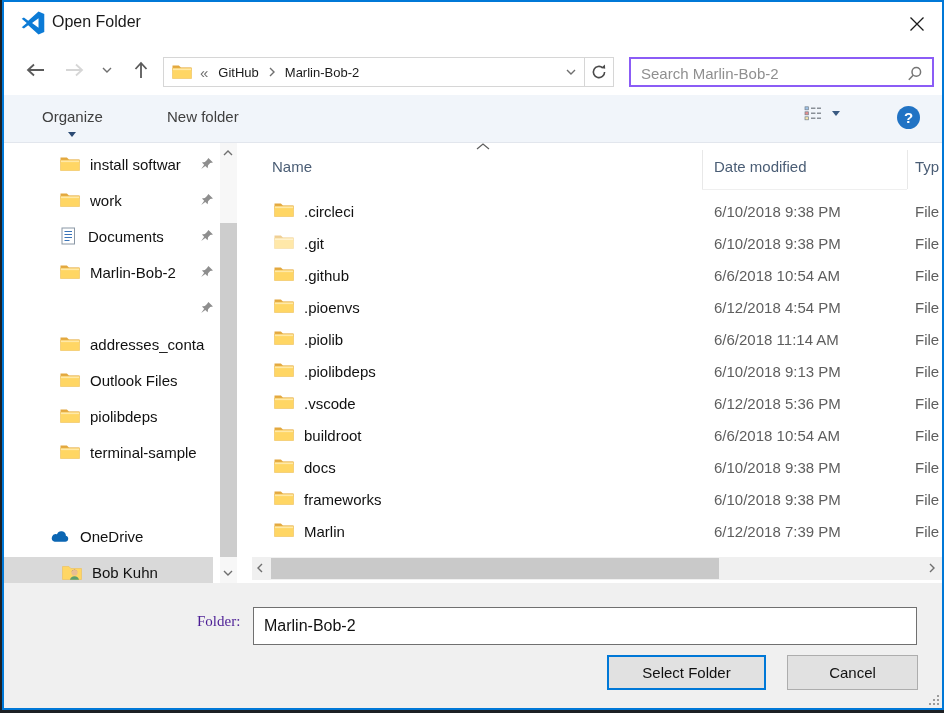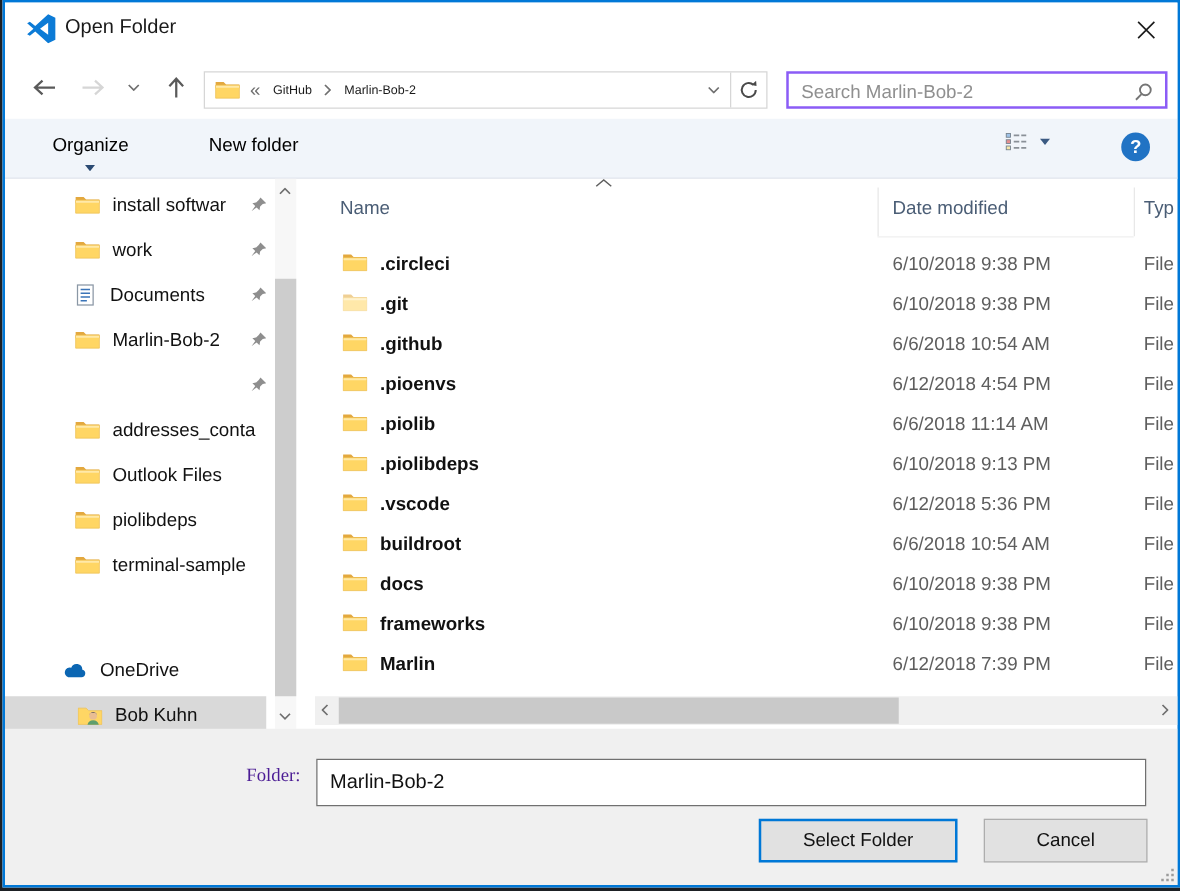--- a/index.html
+++ b/index.html
@@ -11,34 +11,34 @@
 
   
   .titlebar { position:absolute; left:0; top:0; right:0; height:43px; background:#fff; }
   .title-text { position:absolute; left:48px; top:11px; font-size:16px; color:#1a1a1a; }
   .close-btn { position:absolute; right:10px; top:7px; width:30px; height:30px; display:flex; align-items:center; justify-content:center; }
 
   
   .navrow { position:absolute; left:0; top:43px; right:0; height:50px; background:#fff; }
   .navbtn { position:absolute; top:10px; width:30px; height:30px; display:flex; align-items:center; justify-content:center; }
   .addressbar { position:absolute; left:159px; top:12px; width:451px; height:30px; border:1px solid #d6d6d6; background:#fff; display:flex; align-items:center; }
-  .addr-crumb { font-size:10px; color:#1a1a1a; padding:0 6px; }
+  .addr-crumb { font-size:13px; color:#1a1a1a; padding:0 6px; }
   .addr-collapse { font-size:15px; color:#6f6f6f; padding:0 4px 0 8px; }
   .addr-chev { padding:0 2px; display:flex; align-items:center; }
   .addr-spacer { flex:1; }
   .addr-ddbtn { width:26px; height:28px; display:flex; align-items:center; justify-content:center; }
   .addr-refresh { width:29px; height:28px; border-left:1px solid #d6d6d6; display:flex; align-items:center; justify-content:center; }
   .searchbox { position:absolute; left:625px; top:12px; width:305px; height:30px; border:2px solid #8b5cf6; background:#fff; }
   .searchbox input { position:absolute; left:10px; top:0; width:260px; height:28px; border:none; outline:none; font-size:15px; font-family:"Liberation Sans",sans-serif; color:#1a1a1a; background:transparent; }
   .searchbox input::placeholder { color:#8f8f8f; opacity:1; }
   .search-icon { position:absolute; right:9px; top:7px; }
 
   
   .toolbar { position:absolute; left:0; top:93px; right:0; height:48px; background:#f1f5fa; border-bottom:1px solid #e2e6ed; }
-  .tool-item { position:absolute; top:13px; font-size:15px; color:#000000; display:flex; align-items:center; gap:7px;flex-direction:column; }
+  .tool-item { position:absolute; top:13px; font-size:15px; color:#404040; display:flex; align-items:center; gap:7px;flex-direction:column; }
   .caret-down { width:0; height:0; border-left:4px solid transparent; border-right:4px solid transparent; border-top:5px solid #2b4a73; display:inline-block; }
   .views-btn { position:absolute; right:102px; top:11px; display:flex; align-items:center; gap:10px; }
   .help-btn { position:absolute; right:22px; top:11px; width:23px; height:23px; border-radius:50%; background:#2173c4; color:#fff; font-size:15px; font-weight:bold; display:flex; align-items:center; justify-content:center; }
 
   
   .sitem { position:absolute; height:28px; display:flex; align-items:center; overflow:hidden; }
   .sitem .slabel { margin-left:10px; font-size:15px; color:#111; white-space:nowrap; }
   .pin { position:absolute; left:196px; width:14px; height:14px; }
   .s-hilite { position:absolute; left:0; top:555px; width:209px; height:29px; background:#d9d9d9; }
   .vscroll { position:absolute; left:216px; top:141px; width:17px; height:440px; background:#f7f7f7; }
@@ -47,21 +47,21 @@
   .hscroll .thumb { position:absolute; left:19px; top:1px; width:448px; height:21px; background:#c9c9c9; }
   .scroll-arrow { position:absolute; display:flex; align-items:center; justify-content:center; width:16px; height:16px; }
 
   
   .col-header { position:absolute; font-size:15px; color:#4a5d75; white-space:nowrap; }
   .col-sep { position:absolute; top:148px; width:1px; height:39px; background:#e8e8e8; }
   .hdr-underline { position:absolute; left:698px; top:187px; width:205px; height:1px; background:#efefef; }
   .flist { position:absolute; left:240px; top:194px; right:0; height:354px; }
   .frow { position:absolute; left:0; right:0; height:32px; overflow:hidden; }
   .frow .fico { position:absolute; left:30px; top:6px; }
-  .frow .fname { position:absolute; left:60px; top:7px; font-size:15px; color:#111; white-space:nowrap;font-weight:bold; }
+  .frow .fname { position:absolute; left:60px; top:7px; font-size:15px; color:#111; white-space:nowrap; }
   .frow .fdate { position:absolute; left:470px; top:7px; font-size:15px; color:#5e5e5e; white-space:nowrap; }
   .frow .ftype { position:absolute; left:671px; top:7px; font-size:15px; color:#5e5e5e; white-space:nowrap; }
   .sort-caret { position:absolute; left:472px; top:141px; }
 
   
   .footer { position:absolute; left:0; top:581px; right:0; bottom:0; background:#f0f0f0; }
   .folder-label { position:absolute; left:193px; top:30px; font-size:15px; color:#4c1d95;font-family:Liberation Serif, serif; }
   .folder-input { position:absolute; left:249px; top:24px; width:664px; height:38px; border:1px solid #707070; background:#fff; font-size:16px; font-family:"Liberation Sans",sans-serif; color:#111; padding:0 10px; outline:none; }
   .btn { position:absolute; top:72px; height:35px; background:#e1e1e1; font-size:15px; font-family:"Liberation Sans",sans-serif; color:#111; display:flex; align-items:center; justify-content:center; }
   .btn-select { left:603px; width:159px; border:2px solid #0078d7; }

